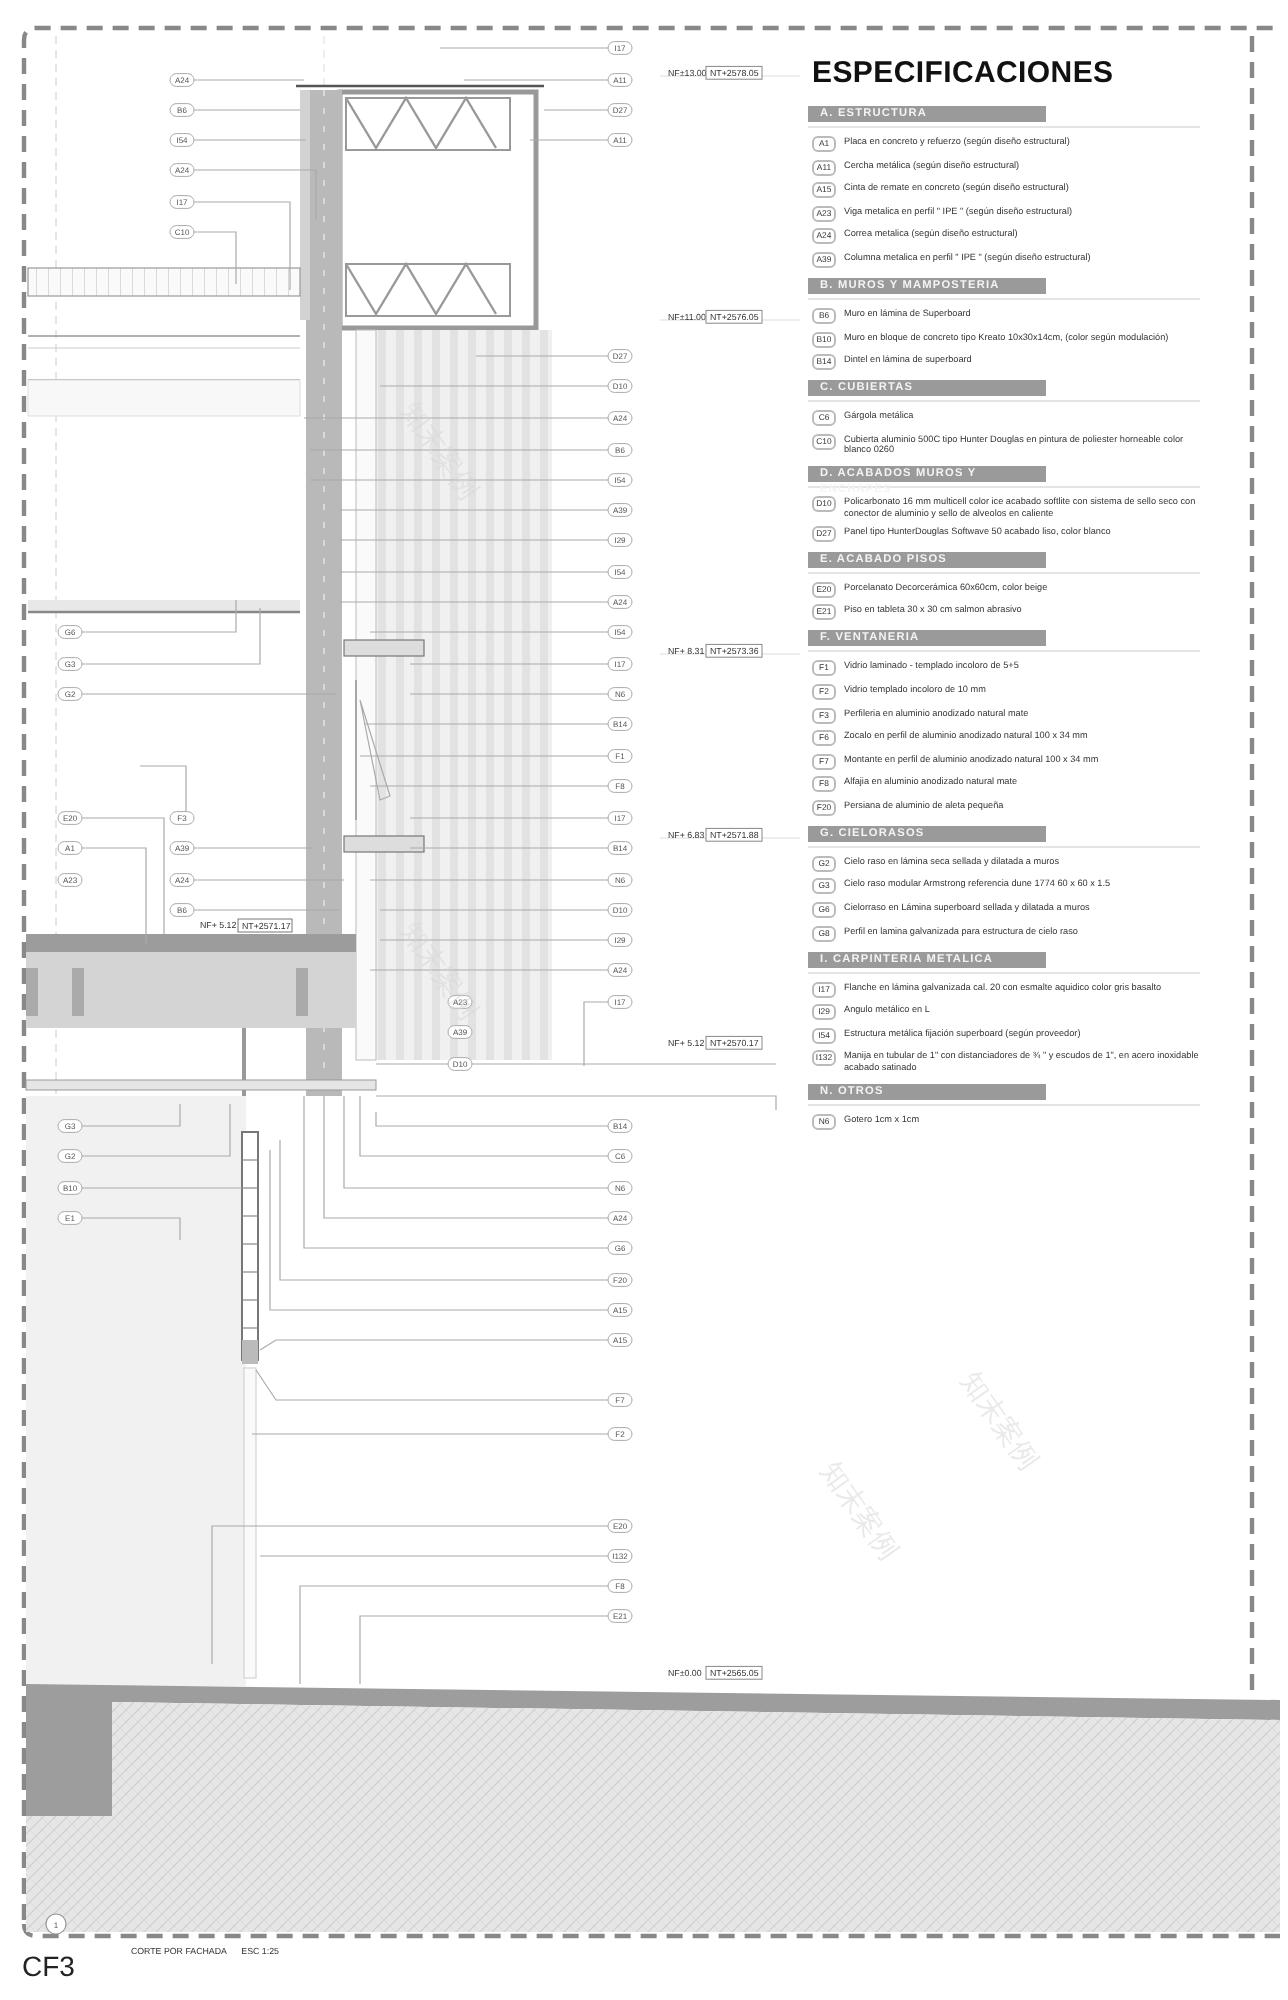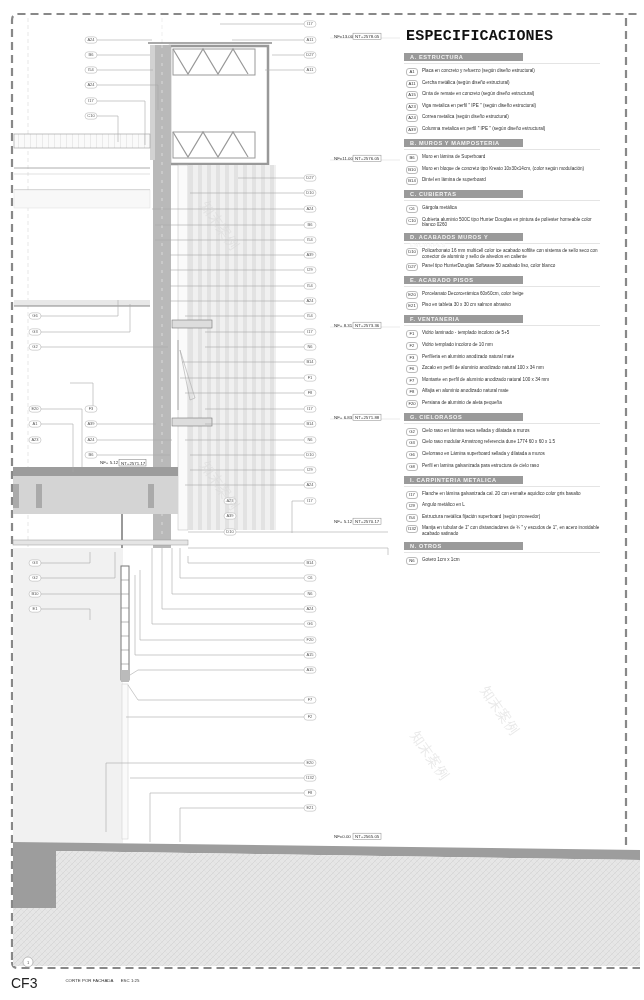--- a/index.html
+++ b/index.html
@@ -1,26 +1,26 @@
 <!DOCTYPE html>
 <html><head>
 <meta charset="utf-8">
 <style>
   html,body{margin:0;padding:0;background:#fff;}
   body{width:644px;height:1000px;position:relative;overflow:hidden;font-family:"Liberation Sans",sans-serif;color:#222;}
   #drawing{position:absolute;left:0;top:0;width:644px;height:1000px;}
   .spec{position:absolute;left:404px;top:28px;width:200px;}
-  .spec-title{font-family:Liberation Mono, monospace;font-weight:bold;font-size:15px;letter-spacing:0.2px;color:#111;margin:0 0 8px 2px;}
+  .spec-title{font-family:Liberation Sans, sans-serif;font-weight:bold;font-size:15px;letter-spacing:0.2px;color:#111;margin:0 0 8px 2px;}
   .sec-head{background:#9a9a9a;color:#f4f4f4;font-size:5.6px;font-weight:bold;letter-spacing:0.6px;height:8px;line-height:8px;padding-left:6px;width:113px;margin-bottom:2px;}
   .sec-rule{border-bottom:1px solid #e4e4e4;width:196px;margin-bottom:4px;}
   .spec-item{display:flex;align-items:flex-start;font-size:4.6px;line-height:5.6px;margin:0 0 3.6px 2px;color:#333;}
   .code{display:inline-block;min-width:10px;height:6px;line-height:6px;border:0.6px solid #bbb;border-radius:3px;font-size:4.2px;text-align:center;margin-right:4px;flex:0 0 auto;background:#fff;}
   .txt{flex:1;}
   .section{margin-bottom:5px;}
-  .footer{position:absolute;left:11px;top:975px;display:flex;align-items:flex-end;gap:24px;}
+  .footer{position:absolute;left:11px;top:975px;display:flex;align-items:center;gap:24px;}
   .cf{font-size:14px;color:#222;}
   .cf-sub{font-size:4.4px;margin-left:4px;position:relative;top:-8px;color:#333;}
   .cf-sub span{margin-right:6px;}
   svg text{font-family:"Liberation Sans",sans-serif;}
 </style>
 </head>
 <body>
 
 <svg id="drawing" width="644" height="1000" viewBox="0 0 644 1000" xmlns="http://www.w3.org/2000/svg">
   <defs>

